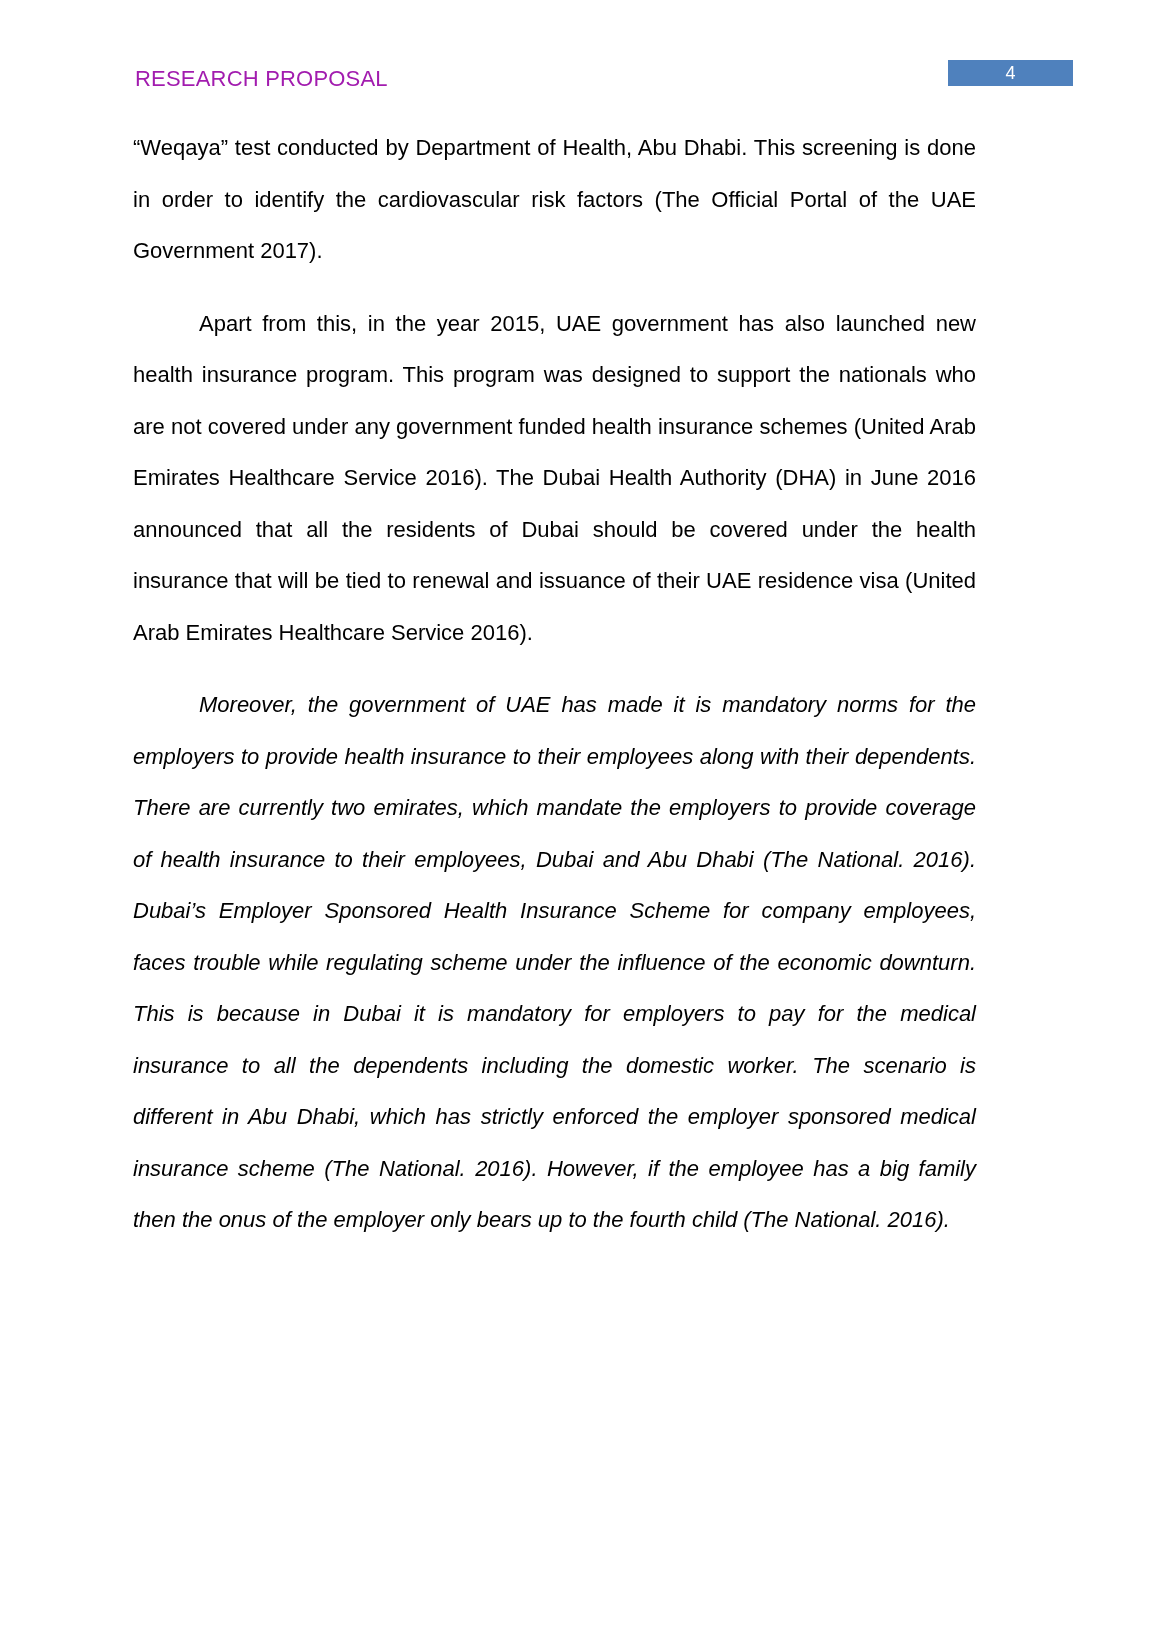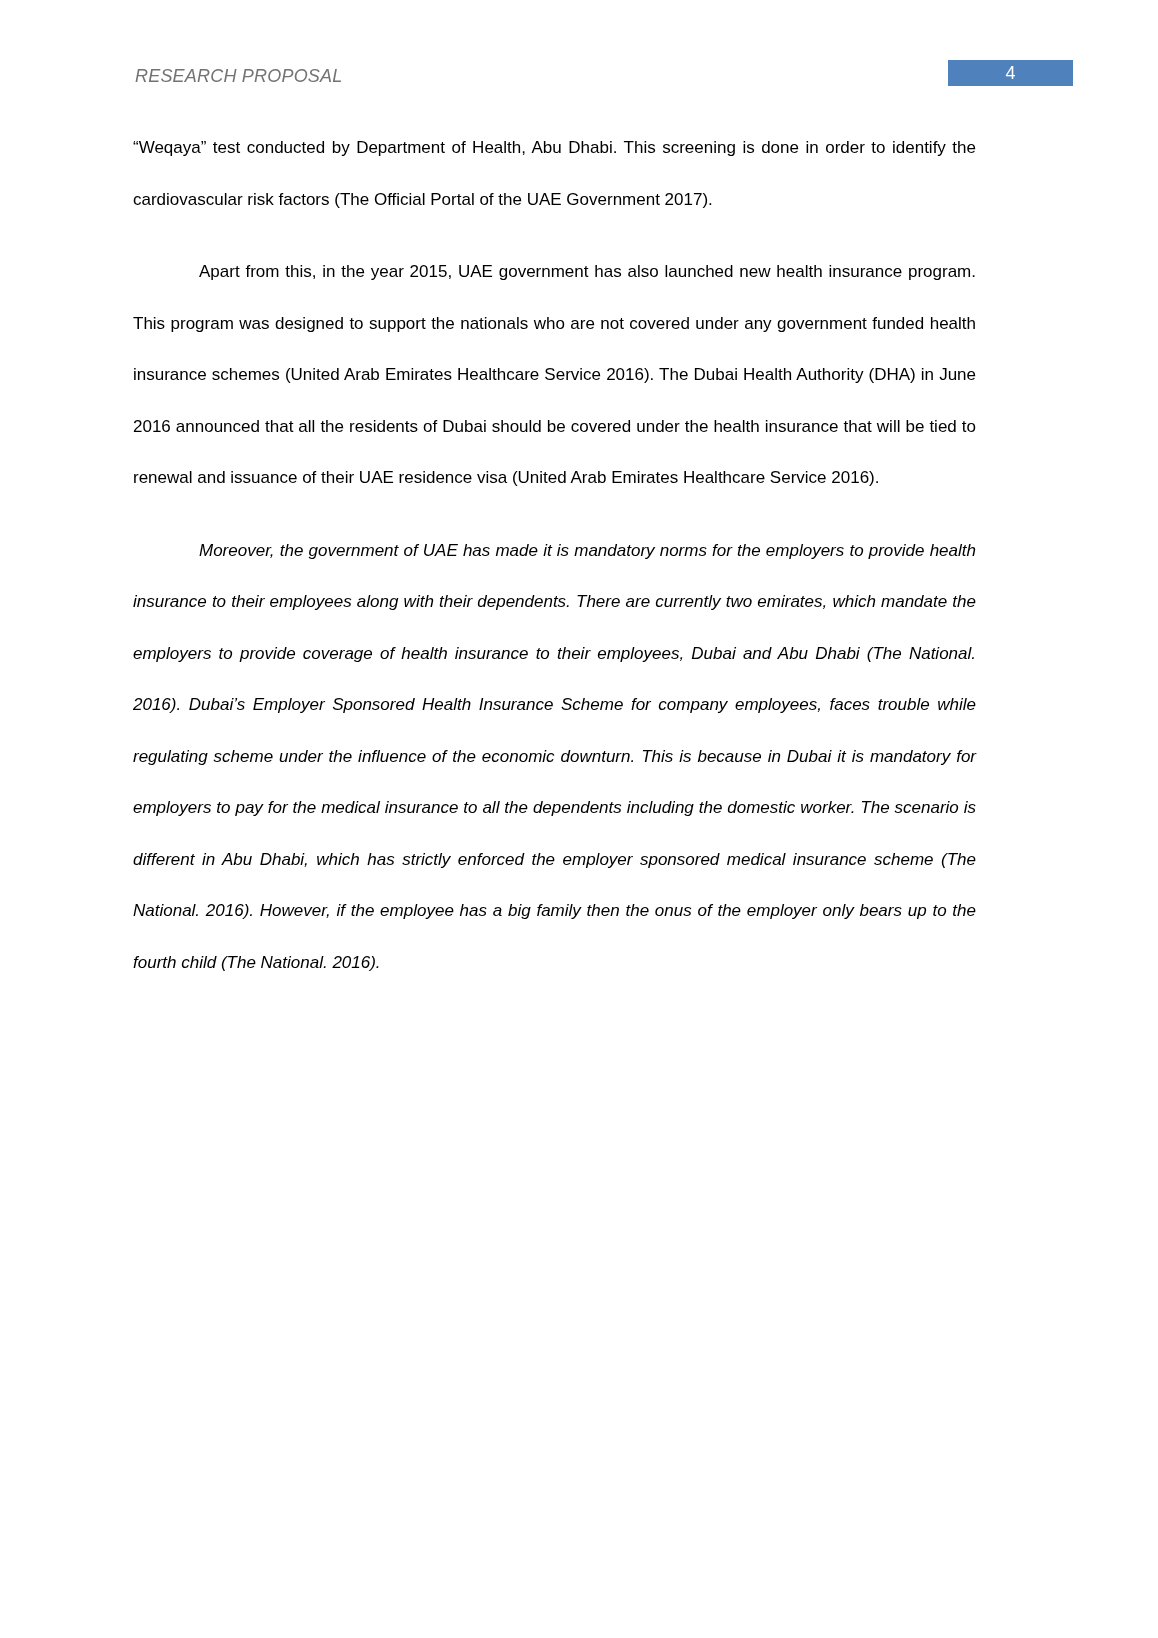--- a/index.html
+++ b/index.html
@@ -21,25 +21,24 @@
     position: absolute;
     top: 60px;
     left: 135px;
     right: 85px;
     height: 40px;
   }
   .header-title {
     position: absolute;
     left: 0;
     top: 6px;
-    font-size: 18px;
+    font-size: 22px;
     letter-spacing: 0.2px;
-    color: #737373;
+    color: #a21caf;
     white-space: nowrap;
-    font-style: italic;
   }
   .page-number-box {
     position: absolute;
     right: 0;
     top: 0;
     width: 125px;
     height: 26px;
     background: #4f81bd;
   }
   .page-number {
@@ -53,21 +52,21 @@
     color: #ffffff;
   }
   .body-text {
     position: absolute;
     top: 122px;
     left: 133px;
     width: 843px;
   }
   .para {
     margin: 0 0 21px 0;
-    font-size: 17px;
+    font-size: 22px;
     line-height: 51.5px;
     text-align: justify;
     text-justify: inter-word;
     color: #000000;
   }
   .para.indent {
     text-indent: 66px;
   }
   .para:last-child {
     margin-bottom: 0;

